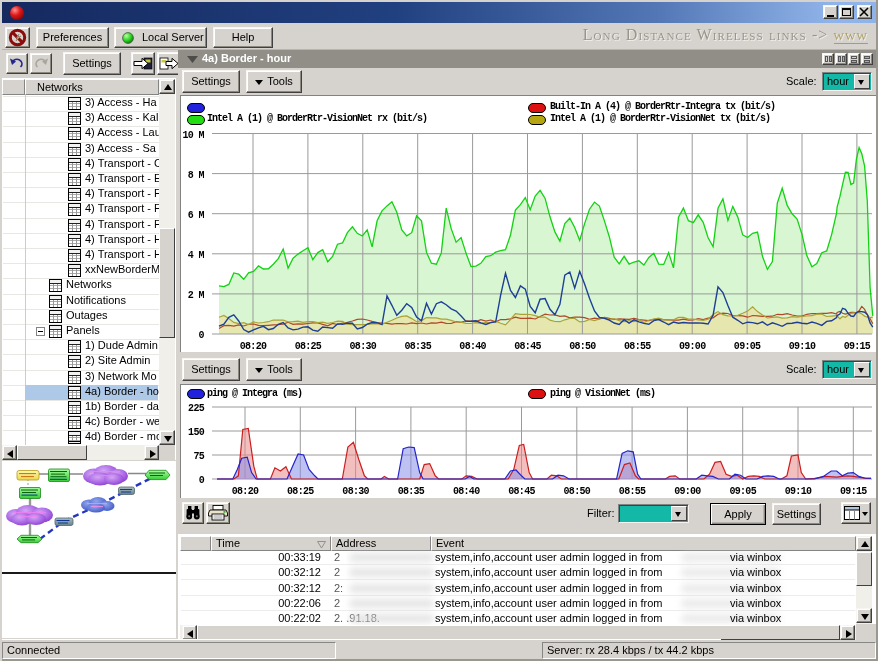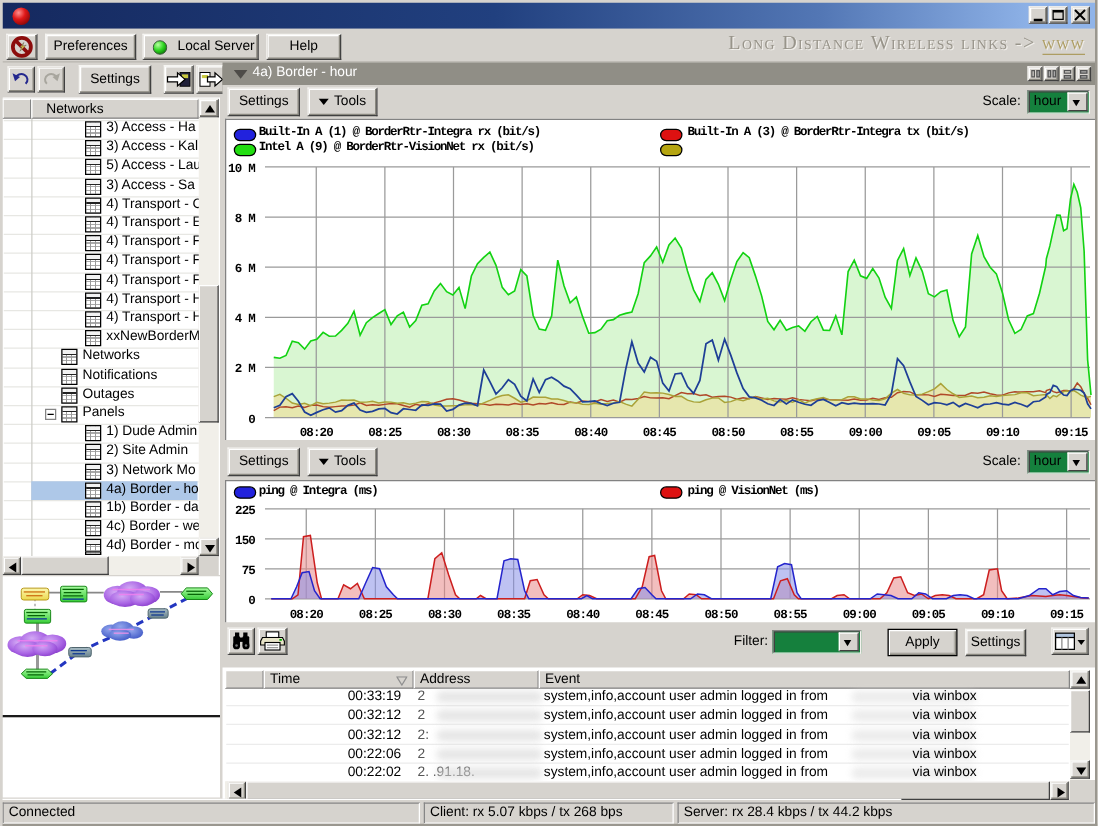--- a/index.html
+++ b/index.html
@@ -19,21 +19,21 @@
 .mlab { font:bold 10px "Liberation Mono",monospace; letter-spacing:-0.6px; fill:#000; }
 .slab { font:bold 10px "Liberation Mono",monospace; letter-spacing:-0.7px; fill:#000; }
 .leg { font:bold 10px "Liberation Mono",monospace; letter-spacing:-1px; position:absolute; white-space:nowrap; }
 .pill { position:absolute; width:18px; height:10px; border:1.5px solid #000; border-radius:5px; }
 .arrbtn { position:absolute; background:#d6d3ce; border:1px solid #404040; border-top-color:#f6f5f2; border-left-color:#f6f5f2;
   box-shadow:inset -1px -1px 0 #8a887f, inset 1px 1px 0 #fff; }
 .tri-up { width:0;height:0;border-left:4px solid transparent;border-right:4px solid transparent;border-bottom:6px solid #000;position:absolute; }
 .tri-dn { width:0;height:0;border-left:4px solid transparent;border-right:4px solid transparent;border-top:6px solid #000;position:absolute; }
 .tri-lf { width:0;height:0;border-top:4px solid transparent;border-bottom:4px solid transparent;border-right:6px solid #000;position:absolute; }
 .tri-rt { width:0;height:0;border-top:4px solid transparent;border-bottom:4px solid transparent;border-left:6px solid #000;position:absolute; }
-.combo { position:absolute; background:#15803d; border:1px solid #828282; border-bottom-color:#f4f3ef; border-right-color:#f4f3ef; box-shadow:inset 1px 1px 0 #404040; }
+.combo { position:absolute; background:#14b8a6; border:1px solid #828282; border-bottom-color:#f4f3ef; border-right-color:#f4f3ef; box-shadow:inset 1px 1px 0 #404040; }
 .combobtn { position:absolute; right:1px; top:1px; bottom:1px; width:16px; background:#d6d3ce; border:1px solid #404040; border-top-color:#fff; border-left-color:#fff; }
 </style></head><body>
 
 <div class="abs" style="left:2px;top:2px;width:874px;height:21px;background:linear-gradient(90deg,#15295f 0%,#21407f 45%,#5377b5 75%,#90b4e9 95%)">
  <svg width="16" height="16" style="position:absolute;left:7px;top:3px">
       <defs>
         <radialGradient id="rb" cx="35%" cy="30%" r="75%">
           <stop offset="0%" stop-color="#ff9090"></stop>
           <stop offset="50%" stop-color="#e01818"></stop>
           <stop offset="100%" stop-color="#8c0808"></stop>
@@ -159,21 +159,21 @@
  <div class="abs" style="left:15px;top:367px;width:70px;height:15px;background:#d6d3ce;border:1px solid #404040;border-top-color:#fff;border-left-color:#fff"></div>
  <div class="abs" style="left:157px;top:367px;width:16px;height:15px;background:#d6d3ce"></div>
 </div>
 <div class="abs" style="left:2px;top:78px;width:157px;height:366px;overflow:hidden">
  <div class="abs" style="left:-2px;top:-78px;width:178px;height:460px">
       <div class="ticon" style="left:68px;top:97px"></div>
       <div class="trowtext" style="left:85px;top:96px">3) Access - Ha</div>
       <div class="ticon" style="left:68px;top:112px"></div>
       <div class="trowtext" style="left:85px;top:111px">3) Access - Kal</div>
       <div class="ticon" style="left:68px;top:127px"></div>
-      <div class="trowtext" style="left:85px;top:126px">5) Access - Lau</div>
+      <div class="trowtext" style="left:85px;top:126px">4) Access - Lau</div>
       <div class="ticon" style="left:68px;top:143px"></div>
       <div class="trowtext" style="left:85px;top:142px">3) Access - Sa</div>
       <div class="ticon" style="left:68px;top:158px"></div>
       <div class="trowtext" style="left:85px;top:157px">4) Transport - C</div>
       <div class="ticon" style="left:68px;top:173px"></div>
       <div class="trowtext" style="left:85px;top:172px">4) Transport - E</div>
       <div class="ticon" style="left:68px;top:188px"></div>
       <div class="trowtext" style="left:85px;top:187px">4) Transport - F</div>
       <div class="ticon" style="left:68px;top:203px"></div>
       <div class="trowtext" style="left:85px;top:202px">4) Transport - F</div>
@@ -296,21 +296,21 @@
       <rect x="20" y="78.4" width="13" height="1" fill="#076607"></rect>
 </svg>
   </div>
 <div class="abs" style="left:2px;top:572px;width:174px;height:2px;background:#1a1a1a"></div>
 <div class="abs" style="left:2px;top:574px;width:174px;height:64px;background:#fff"></div>
 
 <div class="abs" style="left:178px;top:50px;width:698px;height:18px;background:#908e86">
  <svg width="11" height="8" style="position:absolute;left:9px;top:6px">
       <path d="M0,0 h11 l-5.5,7 z" fill="#4e4c48"></path>
     </svg>
- <span style="position:absolute;left:24px;top:2px;color:#fff;font-weight:normal;font-size:11px">4a) Border - hour</span>
+ <span style="position:absolute;left:24px;top:2px;color:#fff;font-weight:bold;font-size:11px">4a) Border - hour</span>
  <div class="btn" style="left:644px;top:3px;width:12px;height:12px">
       <div class="abs" style="left:2px;top:2px;width:3px;height:6px;border:1px solid #555"></div>
       <div class="abs" style="left:6px;top:2px;width:3px;height:6px;border:1px solid #555;background:#aaa"></div>
     </div>
  <div class="btn" style="left:657px;top:3px;width:12px;height:12px">
       <div class="abs" style="left:2px;top:2px;width:3px;height:6px;border:1px solid #555;background:#aaa"></div>
       <div class="abs" style="left:6px;top:2px;width:3px;height:6px;border:1px solid #555;background:#aaa"></div>
     </div>
  <div class="btn" style="left:670px;top:3px;width:12px;height:12px">
       <div class="abs" style="left:2px;top:2px;width:6px;height:3px;border:1px solid #555"></div>
@@ -373,26 +373,26 @@
       <text x="291.6" y="253" text-anchor="middle" class="slab">08:40</text>
       <text x="346.5" y="253" text-anchor="middle" class="slab">08:45</text>
       <text x="401.4" y="253" text-anchor="middle" class="slab">08:50</text>
       <text x="456.3" y="253" text-anchor="middle" class="slab">08:55</text>
       <text x="511.2" y="253" text-anchor="middle" class="slab">09:00</text>
       <text x="566.1" y="253" text-anchor="middle" class="slab">09:05</text>
       <text x="621.0" y="253" text-anchor="middle" class="slab">09:10</text>
       <text x="675.9" y="253" text-anchor="middle" class="slab">09:15</text>
 </svg>
  <div class="pill" style="left:6px;top:7px;background:#2222dd"></div>
-    <span class="leg" style="left:26px;top:5px">Built-In A (1) @ BorderRtr-Integra rx (bit/s)</span>
  <div class="pill" style="left:347px;top:7px;background:#dd1111"></div>
-    <span class="leg" style="left:369px;top:5px">Built-In A (3) @ BorderRtr-Integra tx (bit/s)</span>
+    <span class="leg" style="left:369px;top:5px">Built-In A (4) @ BorderRtr-Integra tx (bit/s)</span>
  <div class="pill" style="left:6px;top:19px;background:#22dd11"></div>
-    <span class="leg" style="left:26px;top:17px">Intel A (9) @ BorderRtr-VisionNet rx (bit/s)</span>
+    <span class="leg" style="left:26px;top:17px">Intel A (1) @ BorderRtr-VisionNet rx (bit/s)</span>
  <div class="pill" style="left:347px;top:19px;background:#b5a511"></div>
+    <span class="leg" style="left:369px;top:17px">Intel A (1) @ BorderRtr-VisionNet tx (bit/s)</span>
 </div>
 
 <div class="abs" style="left:178px;top:352px;width:698px;height:32px;background:#d6d3ce">
  <div class="btn" style="left:4px;top:6px;width:58px;height:23px;padding-top:4px">Settings</div>
  <div class="btn" style="left:68px;top:6px;width:56px;height:23px;padding-top:4px"><span style="display:inline-block;width:0;height:0;border-left:4px solid transparent;border-right:4px solid transparent;border-top:5px solid #000;margin-right:4px"></span>Tools</div>
  <span style="position:absolute;left:608px;top:11px;font-size:11px">Scale:</span>
  <div class="combo" style="left:644px;top:8px;width:50px;height:19px">
       <span style="position:absolute;left:4px;top:2px">hour</span>
       <div class="combobtn">
         <div class="tri-dn" style="left:3px;top:5px;border-top-width:5px;border-left-width:3.5px;border-right-width:3.5px"></div>
@@ -554,20 +554,19 @@
  <div class="abs" style="left:17px;top:0;width:643px;height:15px;background:#d6d3ce;border:1px solid #404040;border-top-color:#fff;border-left-color:#fff"></div>
  <div class="arrbtn" style="left:660px;top:0;width:15px;height:15px">
       <div class="tri-rt" style="left:5px;top:4px"></div>
     </div>
 </div>
 
 <div class="abs" style="left:856px;top:624px;width:20px;height:16px;background:#d6d3ce"></div>
 
 <div class="abs" style="left:0;top:639px;width:721px;height:22px;background:#d6d3ce;border-top:1px solid #fff">
  <div class="cell" style="left:2px;top:2px;width:334px;height:17px">Connected</div>
- <div class="cell" style="left:339px;top:2px;width:200px;height:17px">Client: rx 5.07 kbps / tx 268 bps</div>
  <div class="cell" style="left:542px;top:2px;width:334px;height:17px">Server: rx 28.4 kbps / tx 44.2 kbps</div>
 </div>
 
 <div class="abs" style="left:0;top:0;width:878px;height:2px;background:#d6d3ce"></div>
 <div class="abs" style="left:0;top:659px;width:878px;height:2px;background:#9a978f"></div>
 <div class="abs" style="left:876px;top:0;width:2px;height:661px;background:#9a978f"></div>
 <div class="abs" style="left:0;top:0;width:2px;height:661px;background:#d6d3ce"></div>
 
 </body></html>

